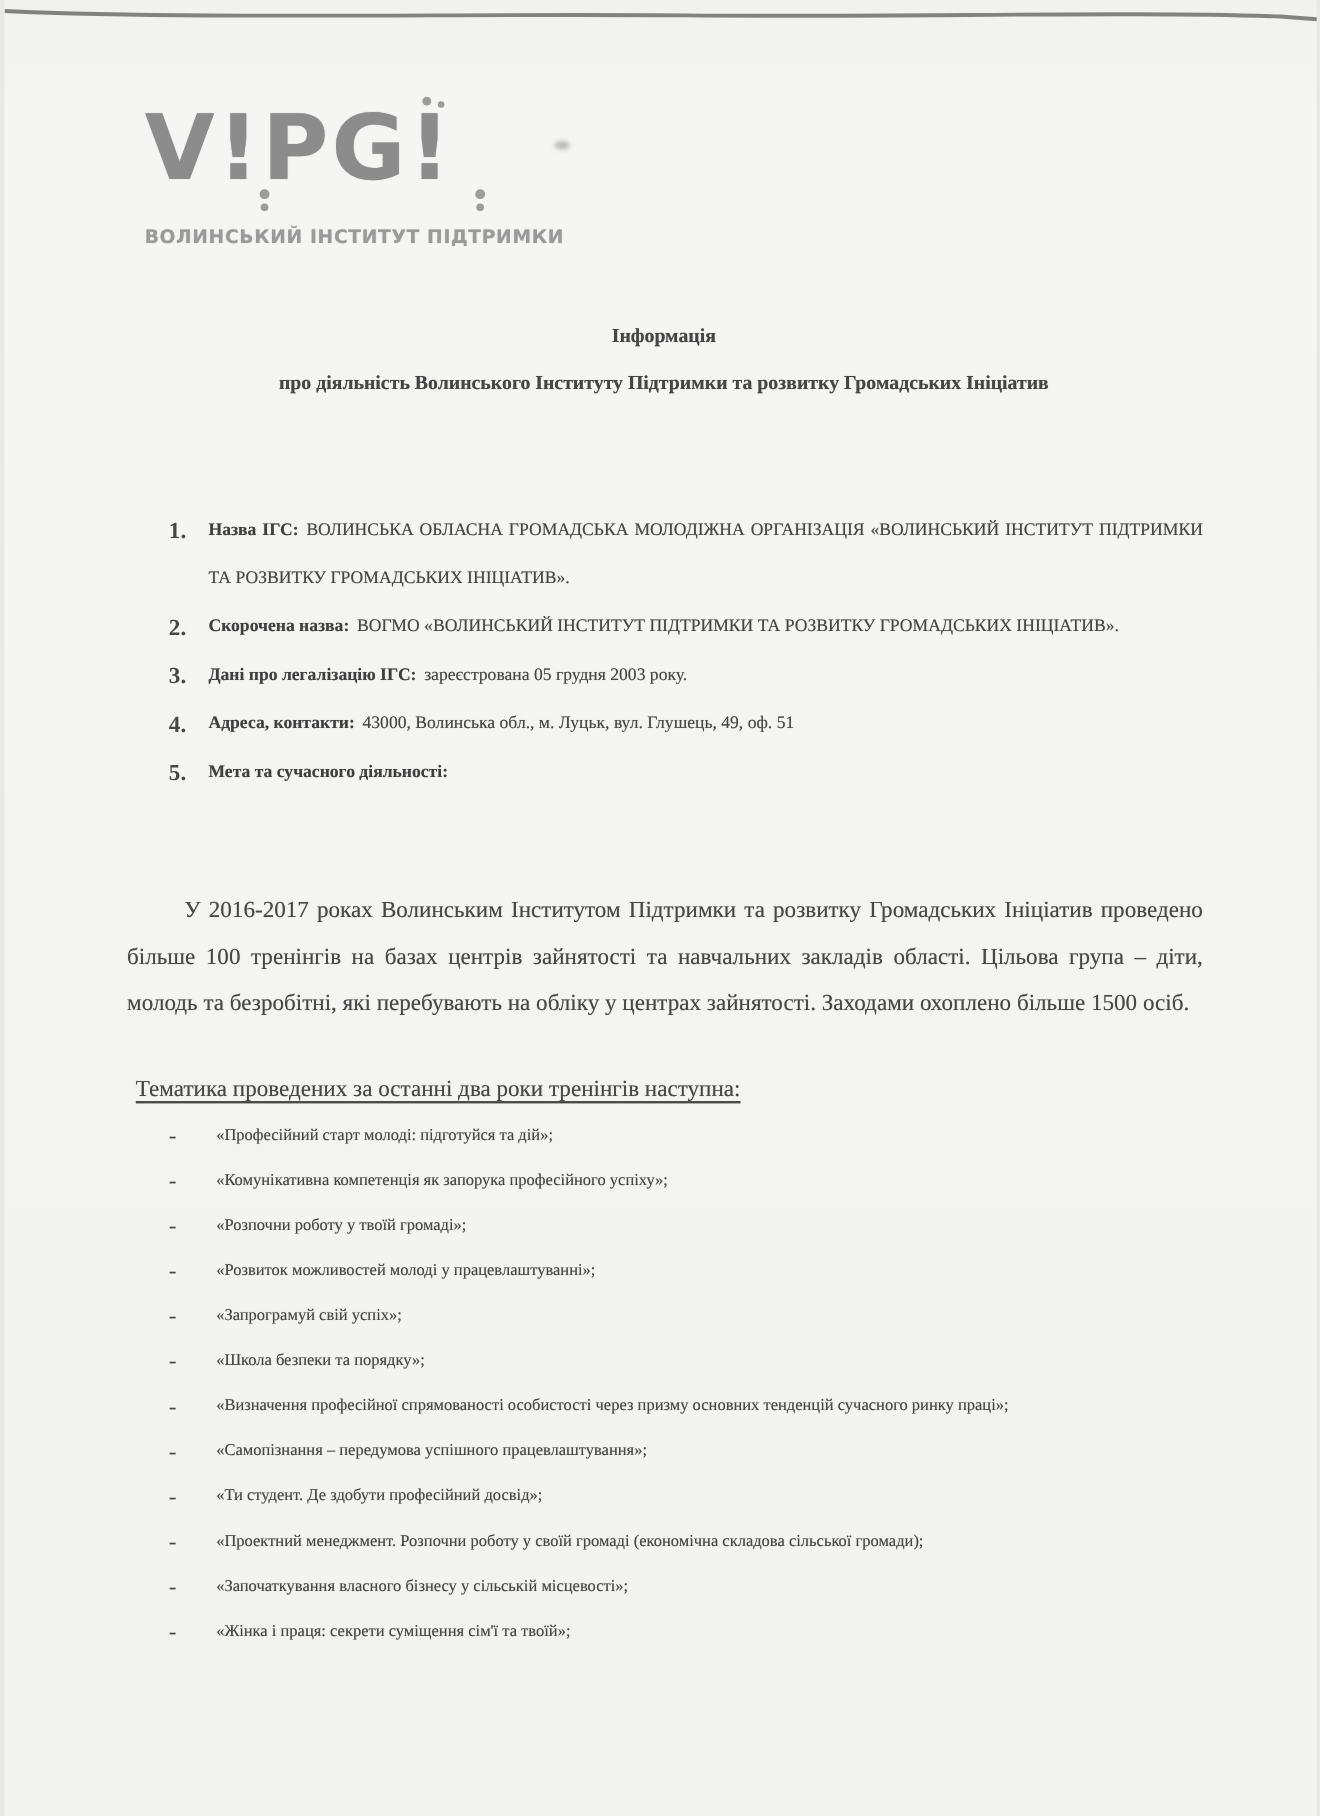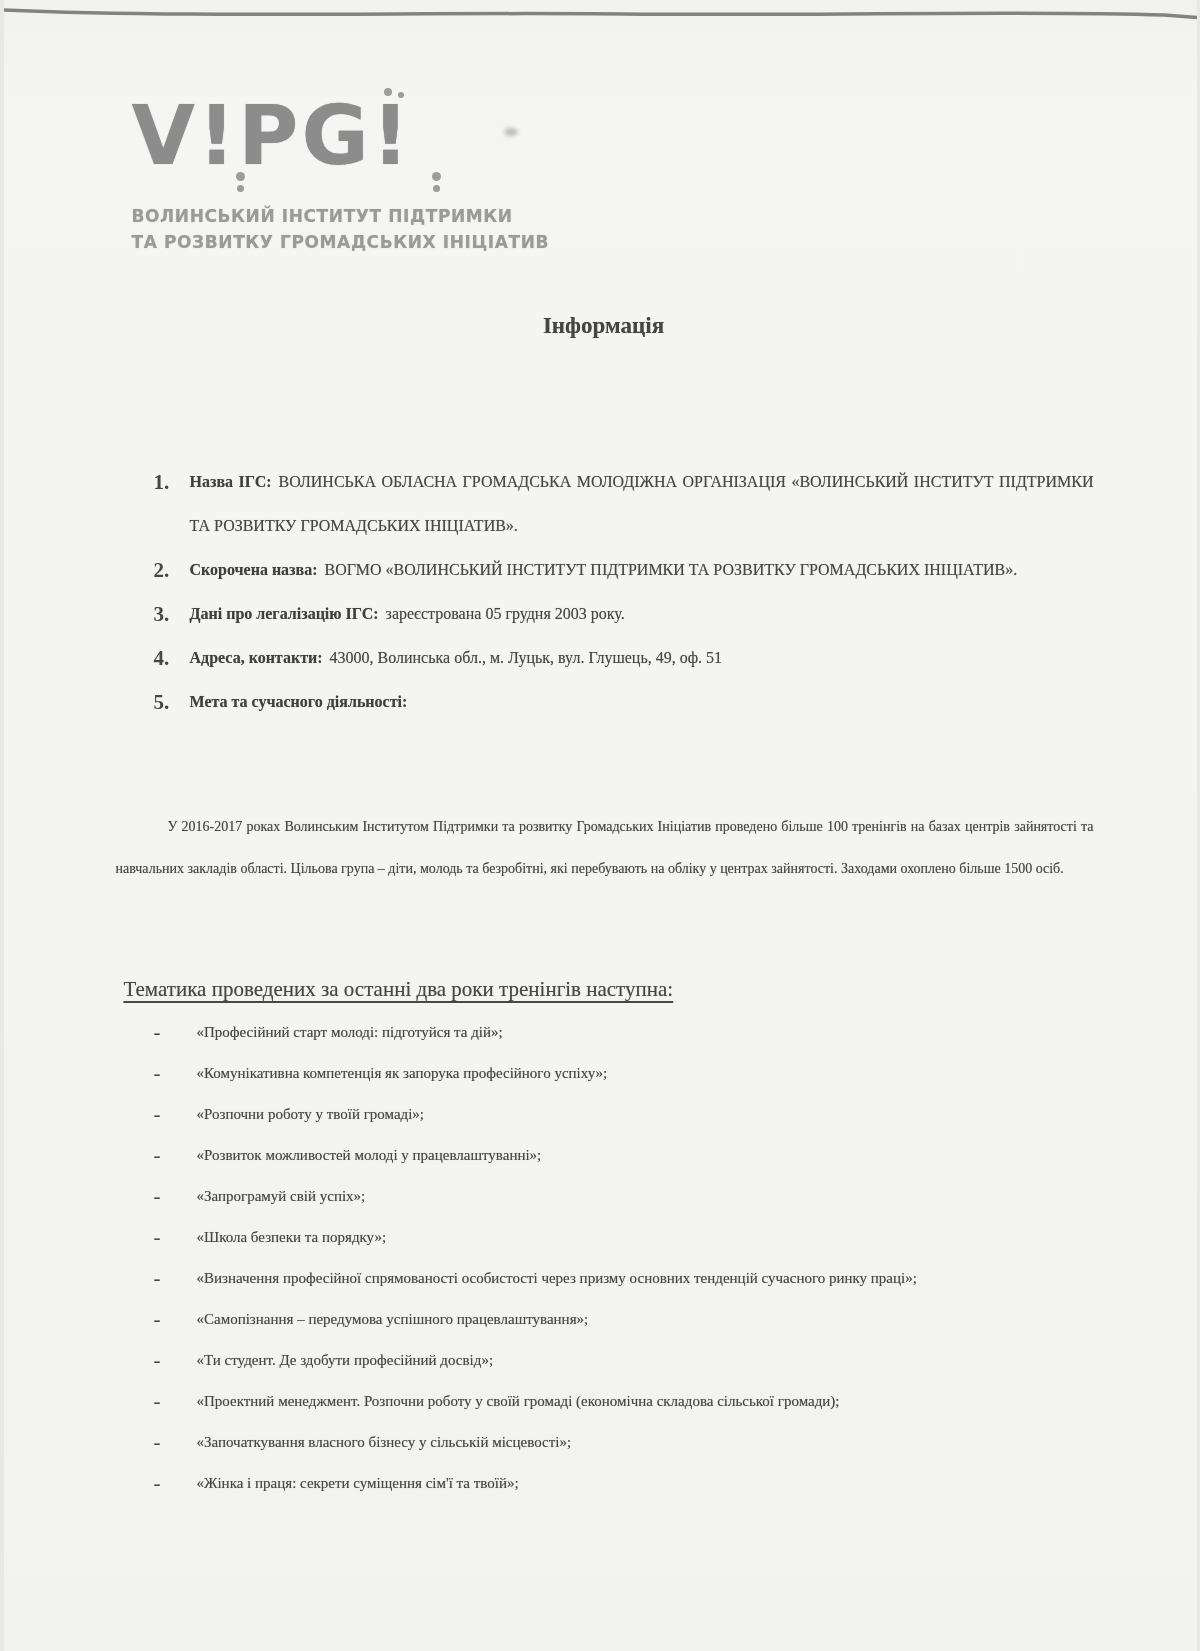--- a/index.html
+++ b/index.html
@@ -33,35 +33,35 @@
   .d5 { left:252px; top:2px;   width:8px;  height:8px; }
   .d6 { left:266px; top:6px;   width:6px;  height:6px; }
   .org-name {
     margin-top:3px;
     font-family:"DejaVu Sans", sans-serif; font-weight:bold;
     font-size:17px; line-height:26px; letter-spacing:.6px;
     color:#9a9a9a; text-shadow:0 0 1px rgba(140,140,140,.5);
   }
   
   .doc-title {
-    position:absolute; top:304px; left:60px; width:1080px;
-    text-align:center; font-weight:bold; font-size:23px; line-height:43px;
+    position:absolute; top:284px; left:60px; width:1080px;
+    text-align:center; font-weight:bold; font-size:18px; line-height:43px;
     color:#454545; text-shadow:0 0 .7px rgba(70,70,70,.55);
   }
   
   .numbered { position:absolute; top:460px; left:150px; width:940px; }
   .n-item { display:flex; }
   .n-num { width:36px; flex:0 0 36px; font-weight:bold; font-size:21px; line-height:44px; }
   .n-body { flex:1; font-size:16px; line-height:44px; text-align:justify;
             text-shadow:0 0 .7px rgba(70,70,70,.5); }
   .n-label { font-weight:bold; color:#3f3f3f; margin-right:7px; }
   
   .body-par {
     position:absolute; top:806px; left:112px; width:978px;
-    font-size:14px; line-height:42px; text-align:justify; text-indent:52px;
+    font-size:21px; line-height:42px; text-align:justify; text-indent:52px;
     text-shadow:0 0 .7px rgba(70,70,70,.5); margin:0;
   }
   
   .topics-heading {
     position:absolute; top:974px; left:120px;
     font-size:21px; line-height:30px;
     text-decoration:underline; text-underline-offset:5px;
     text-decoration-thickness:1.5px;
     text-shadow:0 0 .7px rgba(70,70,70,.5);
   }
@@ -87,26 +87,26 @@
       <span class="logo-text">V!PG!</span>
       <span class="logo-dot d1"></span>
       <span class="logo-dot d2"></span>
       <span class="logo-dot d3"></span>
       <span class="logo-dot d4"></span>
       <span class="logo-dot d5"></span>
       <span class="logo-dot d6"></span>
     </div>
     <div class="org-name">
       <div>ВОЛИНСЬКИЙ ІНСТИТУТ ПІДТРИМКИ</div>
-      <div>ТА РОЗВИТКУ ГРОМАДСЬКИХ ІНІЦІАТИВ</div>
     </div>
   </header>
 
   <section class="doc-title">
     <div>Інформація</div>
+    <div>про діяльність Волинського Інституту Підтримки та розвитку Громадських Ініціатив</div>
   </section>
 
   <section class="numbered">
     <div class="n-item">
       <span class="n-num">1.</span>
       <span class="n-body"><b class="n-label">Назва ІГС:</b><span>ВОЛИНСЬКА ОБЛАСНА ГРОМАДСЬКА МОЛОДІЖНА ОРГАНІЗАЦІЯ «ВОЛИНСЬКИЙ ІНСТИТУТ ПІДТРИМКИ ТА РОЗВИТКУ ГРОМАДСЬКИХ ІНІЦІАТИВ».</span></span>
     </div>
     <div class="n-item">
       <span class="n-num">2.</span>
       <span class="n-body"><b class="n-label">Скорочена назва:</b><span>ВОГМО «ВОЛИНСЬКИЙ ІНСТИТУТ ПІДТРИМКИ ТА РОЗВИТКУ ГРОМАДСЬКИХ ІНІЦІАТИВ».</span></span>

